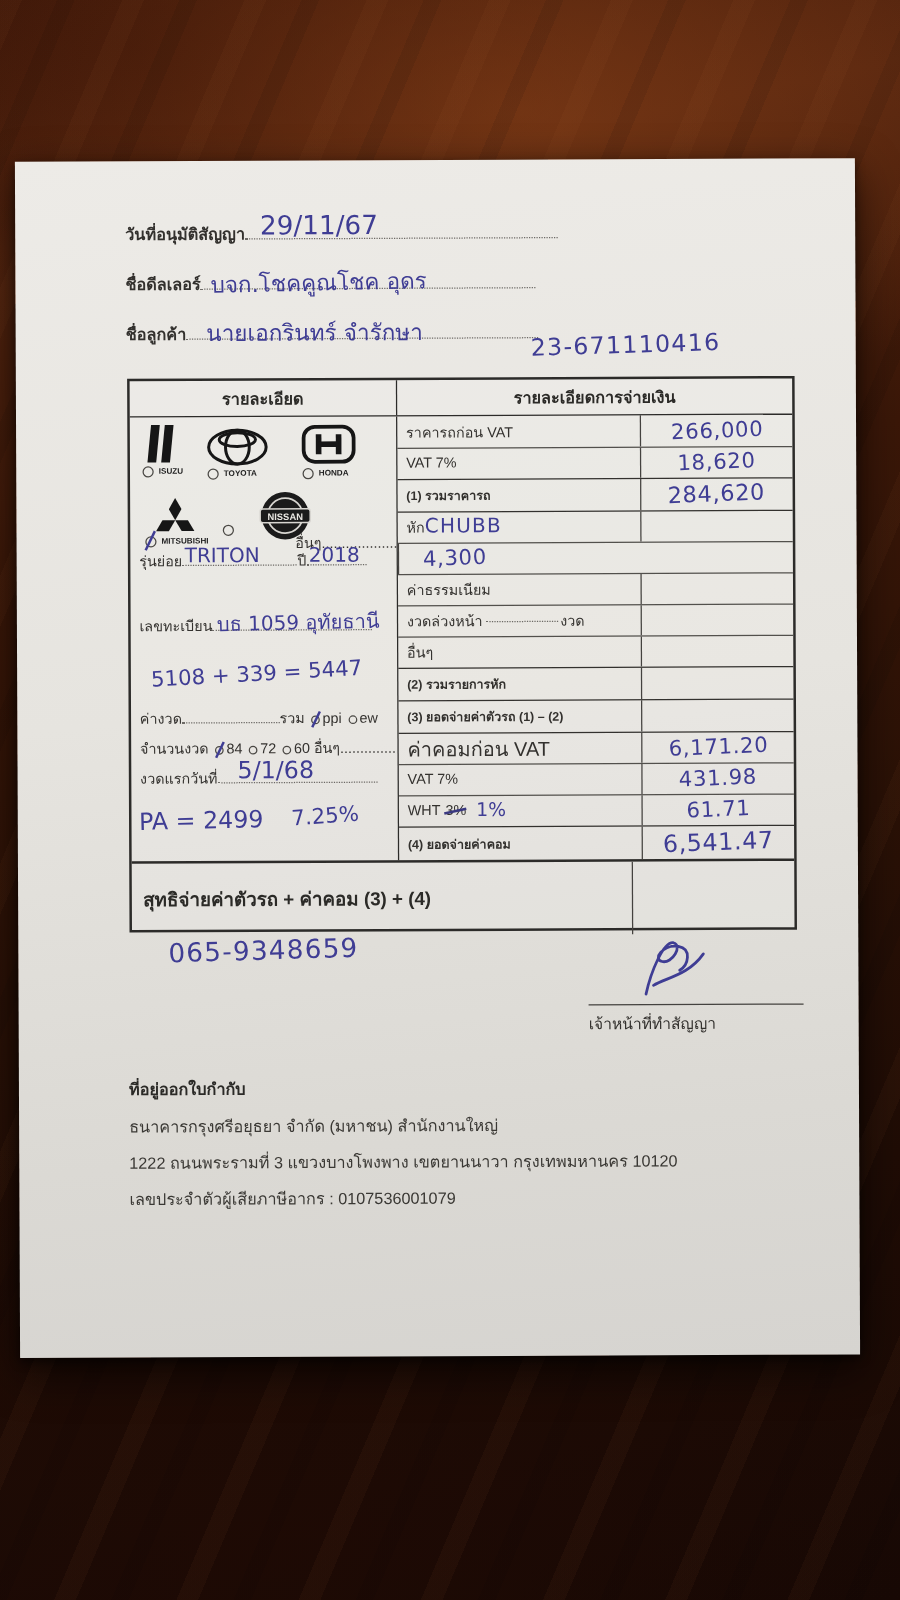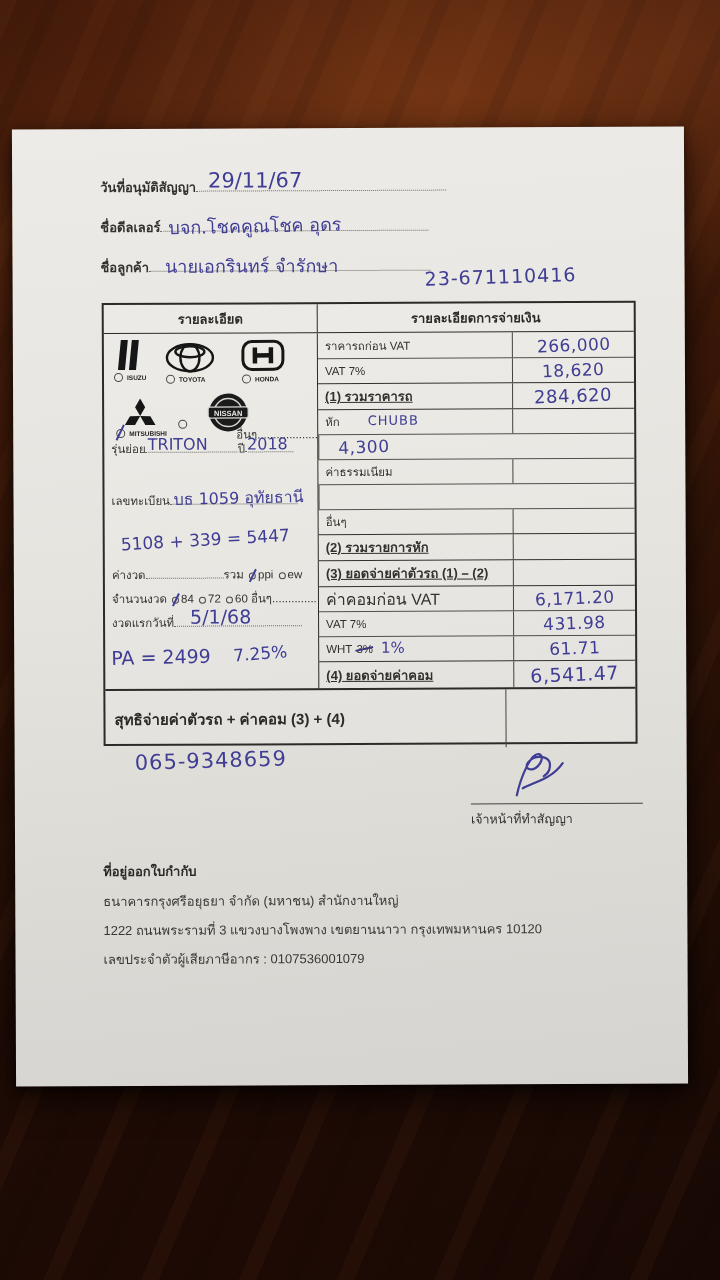--- a/index.html
+++ b/index.html
@@ -35,21 +35,21 @@
   .th-left{width:214px;border-right:1.6px solid #2c2b29;}
   .th-right{width:316px;}
   .tbody{display:flex;height:355px;}
   .tleft{width:214px;border-right:1.6px solid #2c2b29;box-sizing:border-box;position:relative;}
   .tright{width:316px;display:flex;flex-direction:column;}
   .pr{display:flex;border-top:1px solid #52504c;box-sizing:border-box;}
   .pr.first{border-top:none;}
   .pr.thick{border-top:1.8px solid #33312e;}
   .pr .pl{width:206px;box-sizing:border-box;padding:0 0 0 7px;display:flex;align-items:center;font-size:11.5px;color:#33312e;white-space:nowrap;}
   .pr .pv{width:130px;box-sizing:border-box;border-left:1.4px solid #44423f;position:relative;display:flex;align-items:center;justify-content:center;}
-  .pr.bold .pl{font-weight:bold;font-size:13px;text-decoration:underline;}
+  .pr.bold .pl{font-weight:bold;font-size:10px;}
   .h25{height:25px;} .h26{height:26px;} .h27{height:27px;}
   .hwv{font-family:"DejaVu Sans",sans-serif;color:#3f3d94;font-size:17px;transform:rotate(-2deg);letter-spacing:.5px;white-space:nowrap;}
   .tsummary{display:flex;height:58px;border-top:2px solid #2c2b29;}
   .sum-label{width:402px;box-sizing:border-box;display:flex;align-items:center;padding-left:9px;font-size:15px;font-weight:bold;color:#2b2a27;border-right:1.4px solid #44423f;}
   .sum-value{width:130px;}
   
   .chk{display:inline-block;width:9px;height:9px;border:1.3px solid #4a4844;border-radius:50%;position:relative;margin:0 3px -1px 2px;box-sizing:border-box;}
   .chk.sm{width:7px;height:7px;margin:0 2px -1px 2px;}
   .chk.checked::after{content:"";position:absolute;left:2px;top:-6px;width:1.6px;height:17px;background:#3f3d94;transform:rotate(26deg);}
   .chk.sm.checked::after{height:14px;top:-5px;}
@@ -217,38 +217,43 @@
           </div>
           <div class="pr thick bold h26">
             <div class="pl">(1) รวมราคารถ</div>
             <div class="pv">
                 <span class="hwv" style="font-size:18px;">284,620</span>
               </div>
           </div>
           <div class="pr thick h25">
             <div class="pl">
                 <span>หัก</span>
-                <span class="hw" style="margin-left:28px;font-size:13px;margin-top:-4px;letter-spacing:1px;">CHUBB</span>
+                <span class="hw" style="font-size:16px;margin-top:-4px;letter-spacing:1px;">CHUBB</span>
               </div>
             <div class="pv">
                 <span class="hwv"></span>
               </div>
           </div>
           <div class="pr h25">
             <div class="pv">
                 <span class="hwv" style="justify-content:flex-start;margin-right:40px;">4,300</span>
               </div>
           </div>
           <div class="pr h25">
             <div class="pl">ค่าธรรมเนียม</div>
             <div class="pv">
                 <span class="hwv"></span>
               </div>
           </div>
           <div class="pr h25">
+            <div class="pl">
+                <span>งวดล่วงหน้า</span>
+                <span class="dotl" style="width:58px;margin:0 2px;"></span>
+                <span>งวด</span>
+              </div>
             <div class="pv">
                 <span class="hwv"></span>
               </div>
           </div>
           <div class="pr h25">
             <div class="pl">อื่นๆ</div>
             <div class="pv">
                 <span class="hwv"></span>
               </div>
           </div>

